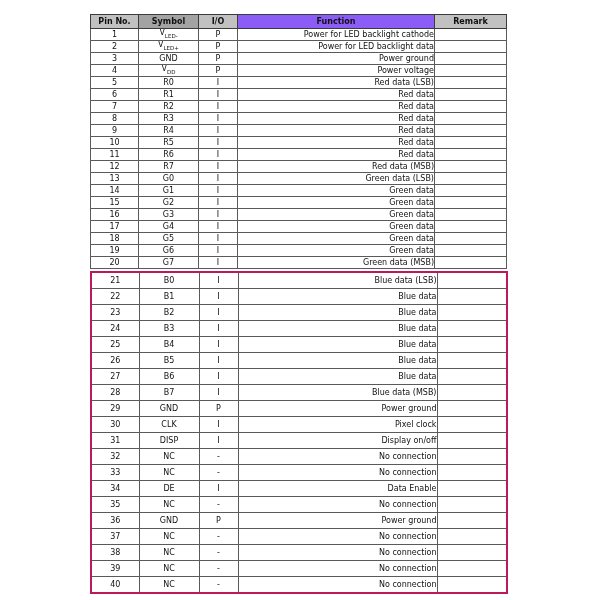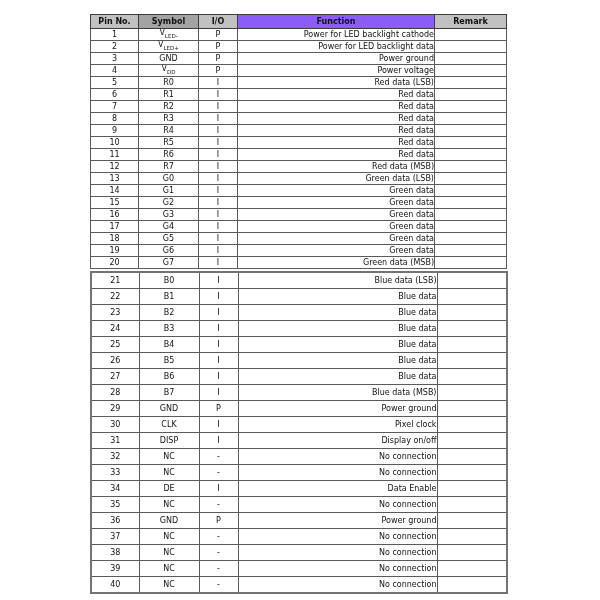--- a/index.html
+++ b/index.html
@@ -28,21 +28,21 @@
     border-collapse: collapse;
     table-layout: fixed;
     width: 416px;
     font-size: 8px;
     line-height: 1;
   }
   table.part1 {
     border: 1px solid #2b2b2b;
   }
   table.part2 {
-    border: 2px solid #737373;
+    border: 2px solid #be185d;
     margin-top: 2px;
   }
   th, td {
     border: 1px solid #5a5a5a;
     padding: 0;
     overflow: hidden;
     white-space: nowrap;
     vertical-align: middle;
   }
   thead th {

